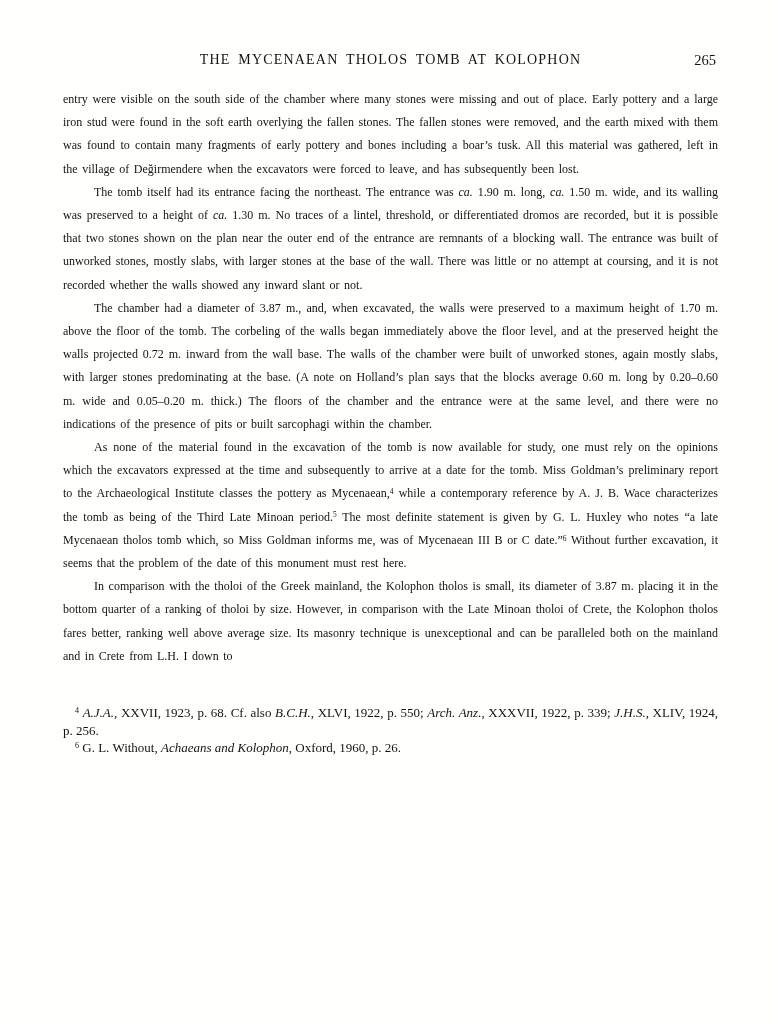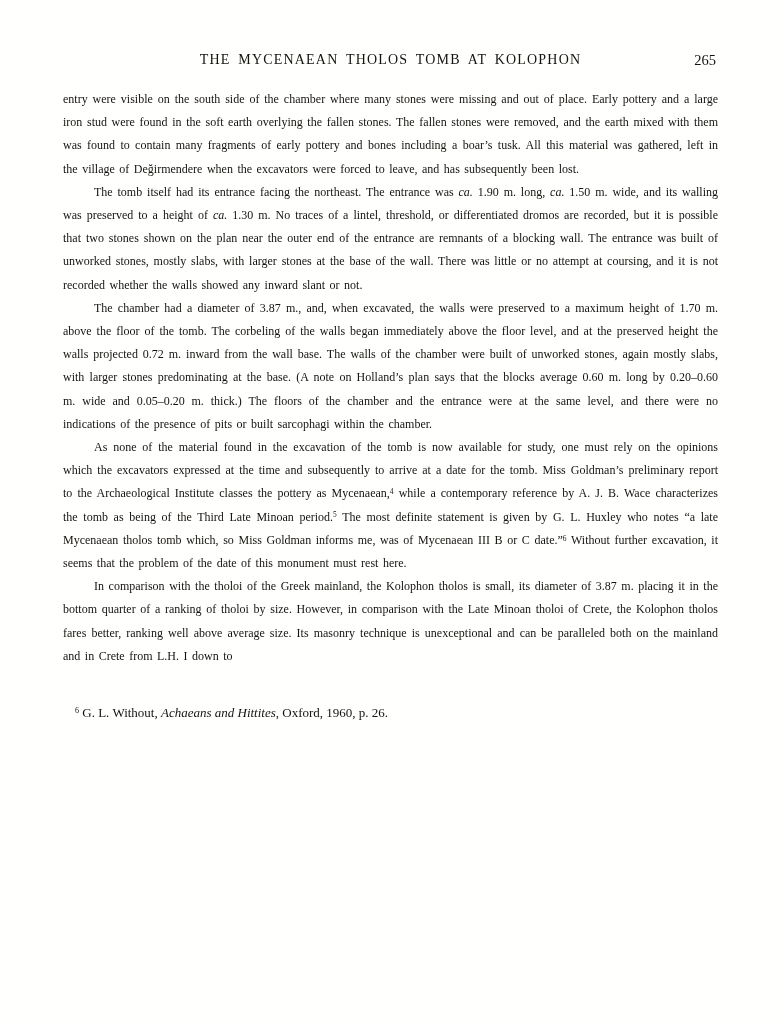--- a/index.html
+++ b/index.html
@@ -78,15 +78,16 @@
     <span class="page-number">265</span>
   </div>
   <div class="body-text">
       <p class="para"><span>entry were visible on the south side of the chamber where many stones were missing and out of place. Early pottery and a large iron stud were found in the soft earth overlying the fallen stones. The fallen stones were removed, and the earth mixed with them was found to contain many fragments of early pottery and bones including a boar’s tusk. All this material was gathered, left in the village of Değirmendere when the excavators were forced to leave, and has subsequently been lost.</span></p>
       <p class="para indent"><span>The tomb itself had its entrance facing the northeast. The entrance was </span><em>ca.</em><span> 1.90 m. long, </span><em>ca.</em><span> 1.50 m. wide, and its walling was preserved to a height of </span><em>ca.</em><span> 1.30 m. No traces of a lintel, threshold, or differentiated dromos are recorded, but it is possible that two stones shown on the plan near the outer end of the entrance are remnants of a blocking wall. The entrance was built of unworked stones, mostly slabs, with larger stones at the base of the wall. There was little or no attempt at coursing, and it is not recorded whether the walls showed any inward slant or not.</span></p>
       <p class="para indent"><span>The chamber had a diameter of 3.87 m., and, when excavated, the walls were preserved to a maximum height of 1.70 m. above the floor of the tomb. The corbeling of the walls began immediately above the floor level, and at the preserved height the walls projected 0.72 m. inward from the wall base. The walls of the chamber were built of unworked stones, again mostly slabs, with larger stones predominating at the base. (A note on Holland’s plan says that the blocks average 0.60 m. long by 0.20–0.60 m. wide and 0.05–0.20 m. thick.) The floors of the chamber and the entrance were at the same level, and there were no indications of the presence of pits or built sarcophagi within the chamber.</span></p>
       <p class="para indent"><span>As none of the material found in the excavation of the tomb is now available for study, one must rely on the opinions which the excavators expressed at the time and subsequently to arrive at a date for the tomb. Miss Goldman’s preliminary report to the Archaeological Institute classes the pottery as Mycenaean,</span><sup>4</sup><span> while a contemporary reference by A. J. B. Wace characterizes the tomb as being of the Third Late Minoan period.</span><sup>5</sup><span> The most definite statement is given by G. L. Huxley who notes “a late Mycenaean tholos tomb which, so Miss Goldman informs me, was of Mycenaean III B or C date.”</span><sup>6</sup><span> Without further excavation, it seems that the problem of the date of this monument must rest here.</span></p>
       <p class="para indent"><span>In comparison with the tholoi of the Greek mainland, the Kolophon tholos is small, its diameter of 3.87 m. placing it in the bottom quarter of a ranking of tholoi by size. However, in comparison with the Late Minoan tholoi of Crete, the Kolophon tholos fares better, ranking well above average size. Its masonry technique is unexceptional and can be paralleled both on the mainland and in Crete from L.H. I down to</span></p>
     </div>
   <div class="footnotes">
-      <p class="footnote"><sup>6</sup><span> G. L. Without, </span><em>Achaeans and Hittites</em><span>, Oxford, 1960, p. 26.</span></p>
+      <p class="footnote"><sup>4</sup><span> </span><em>A.J.A.</em><span>, XXVII, 1923, p. 68. Cf. also </span><em>B.C.H.</em><span>, XLVI, 1922, p. 550; </span><em>Arch. Anz.</em><span>, XXXVII, 1922, p. 339; </span><em>J.H.S.</em><span>, XLIV, 1924, p. 256.</span></p>
+      <p class="footnote"><sup>6</sup><span> G. L. Without, </span><em>Achaeans and Kolophon</em><span>, Oxford, 1960, p. 26.</span></p>
     </div>
 </div>
 
 </body></html>

